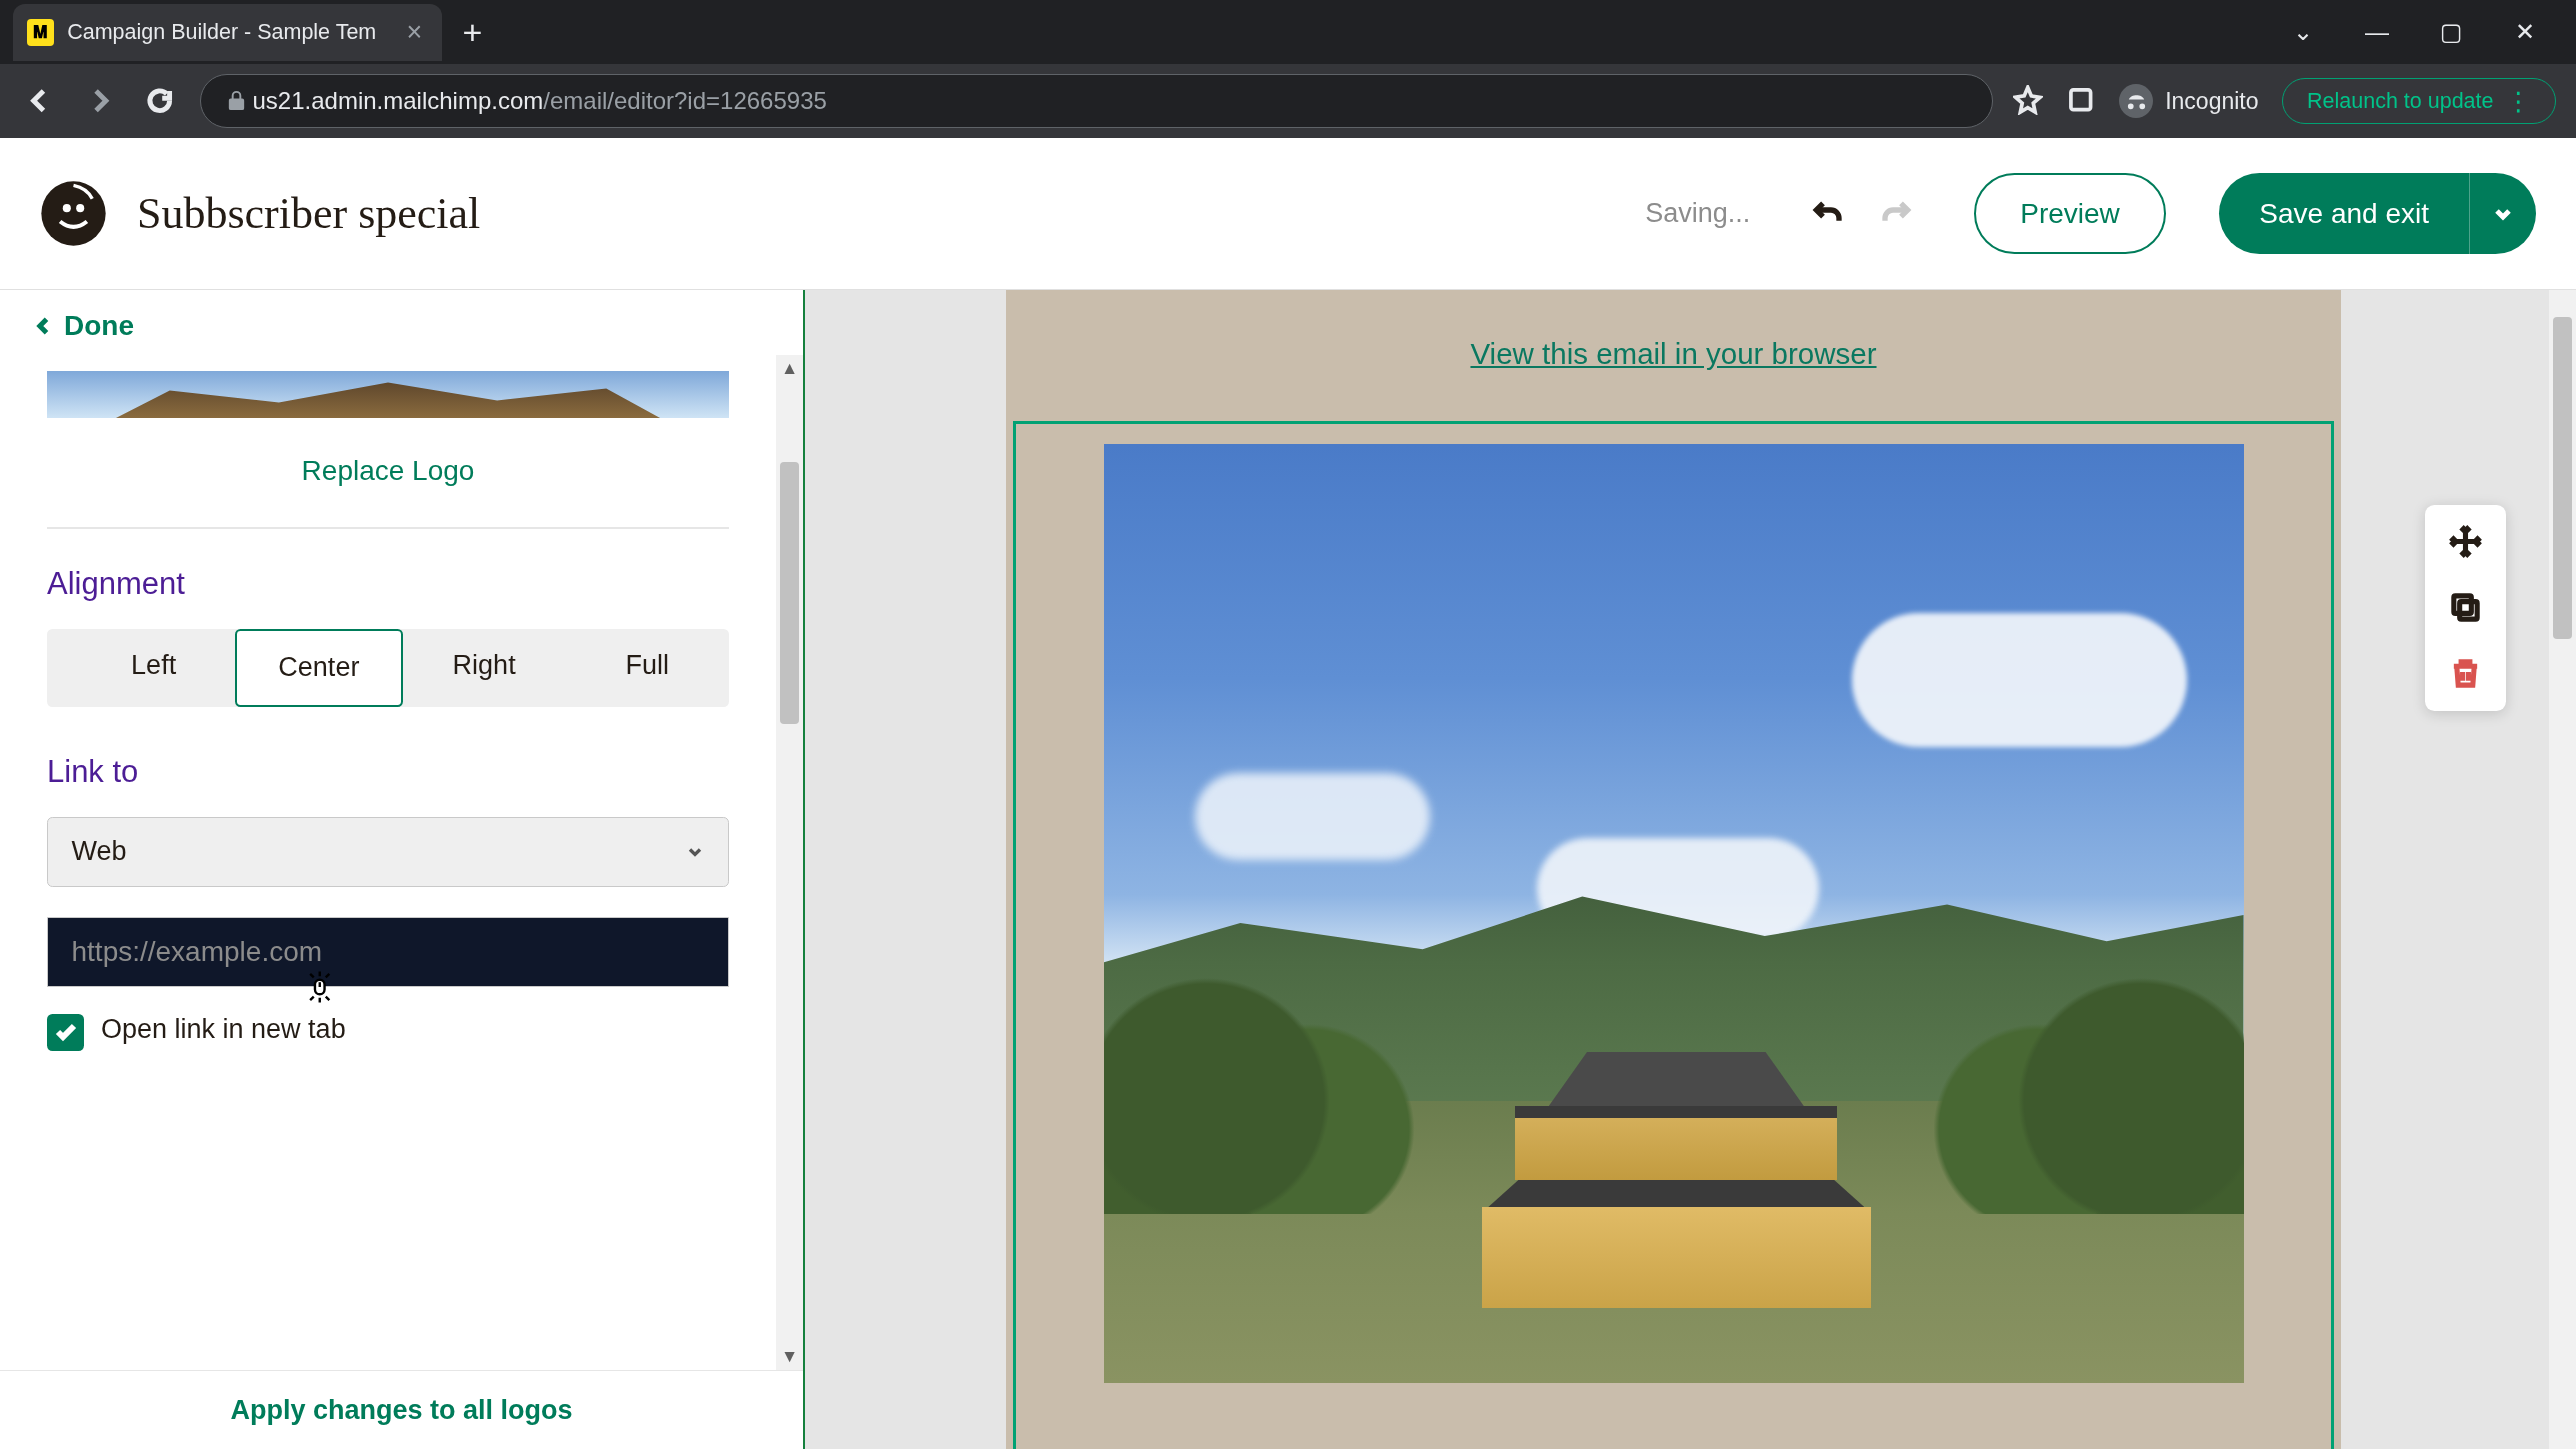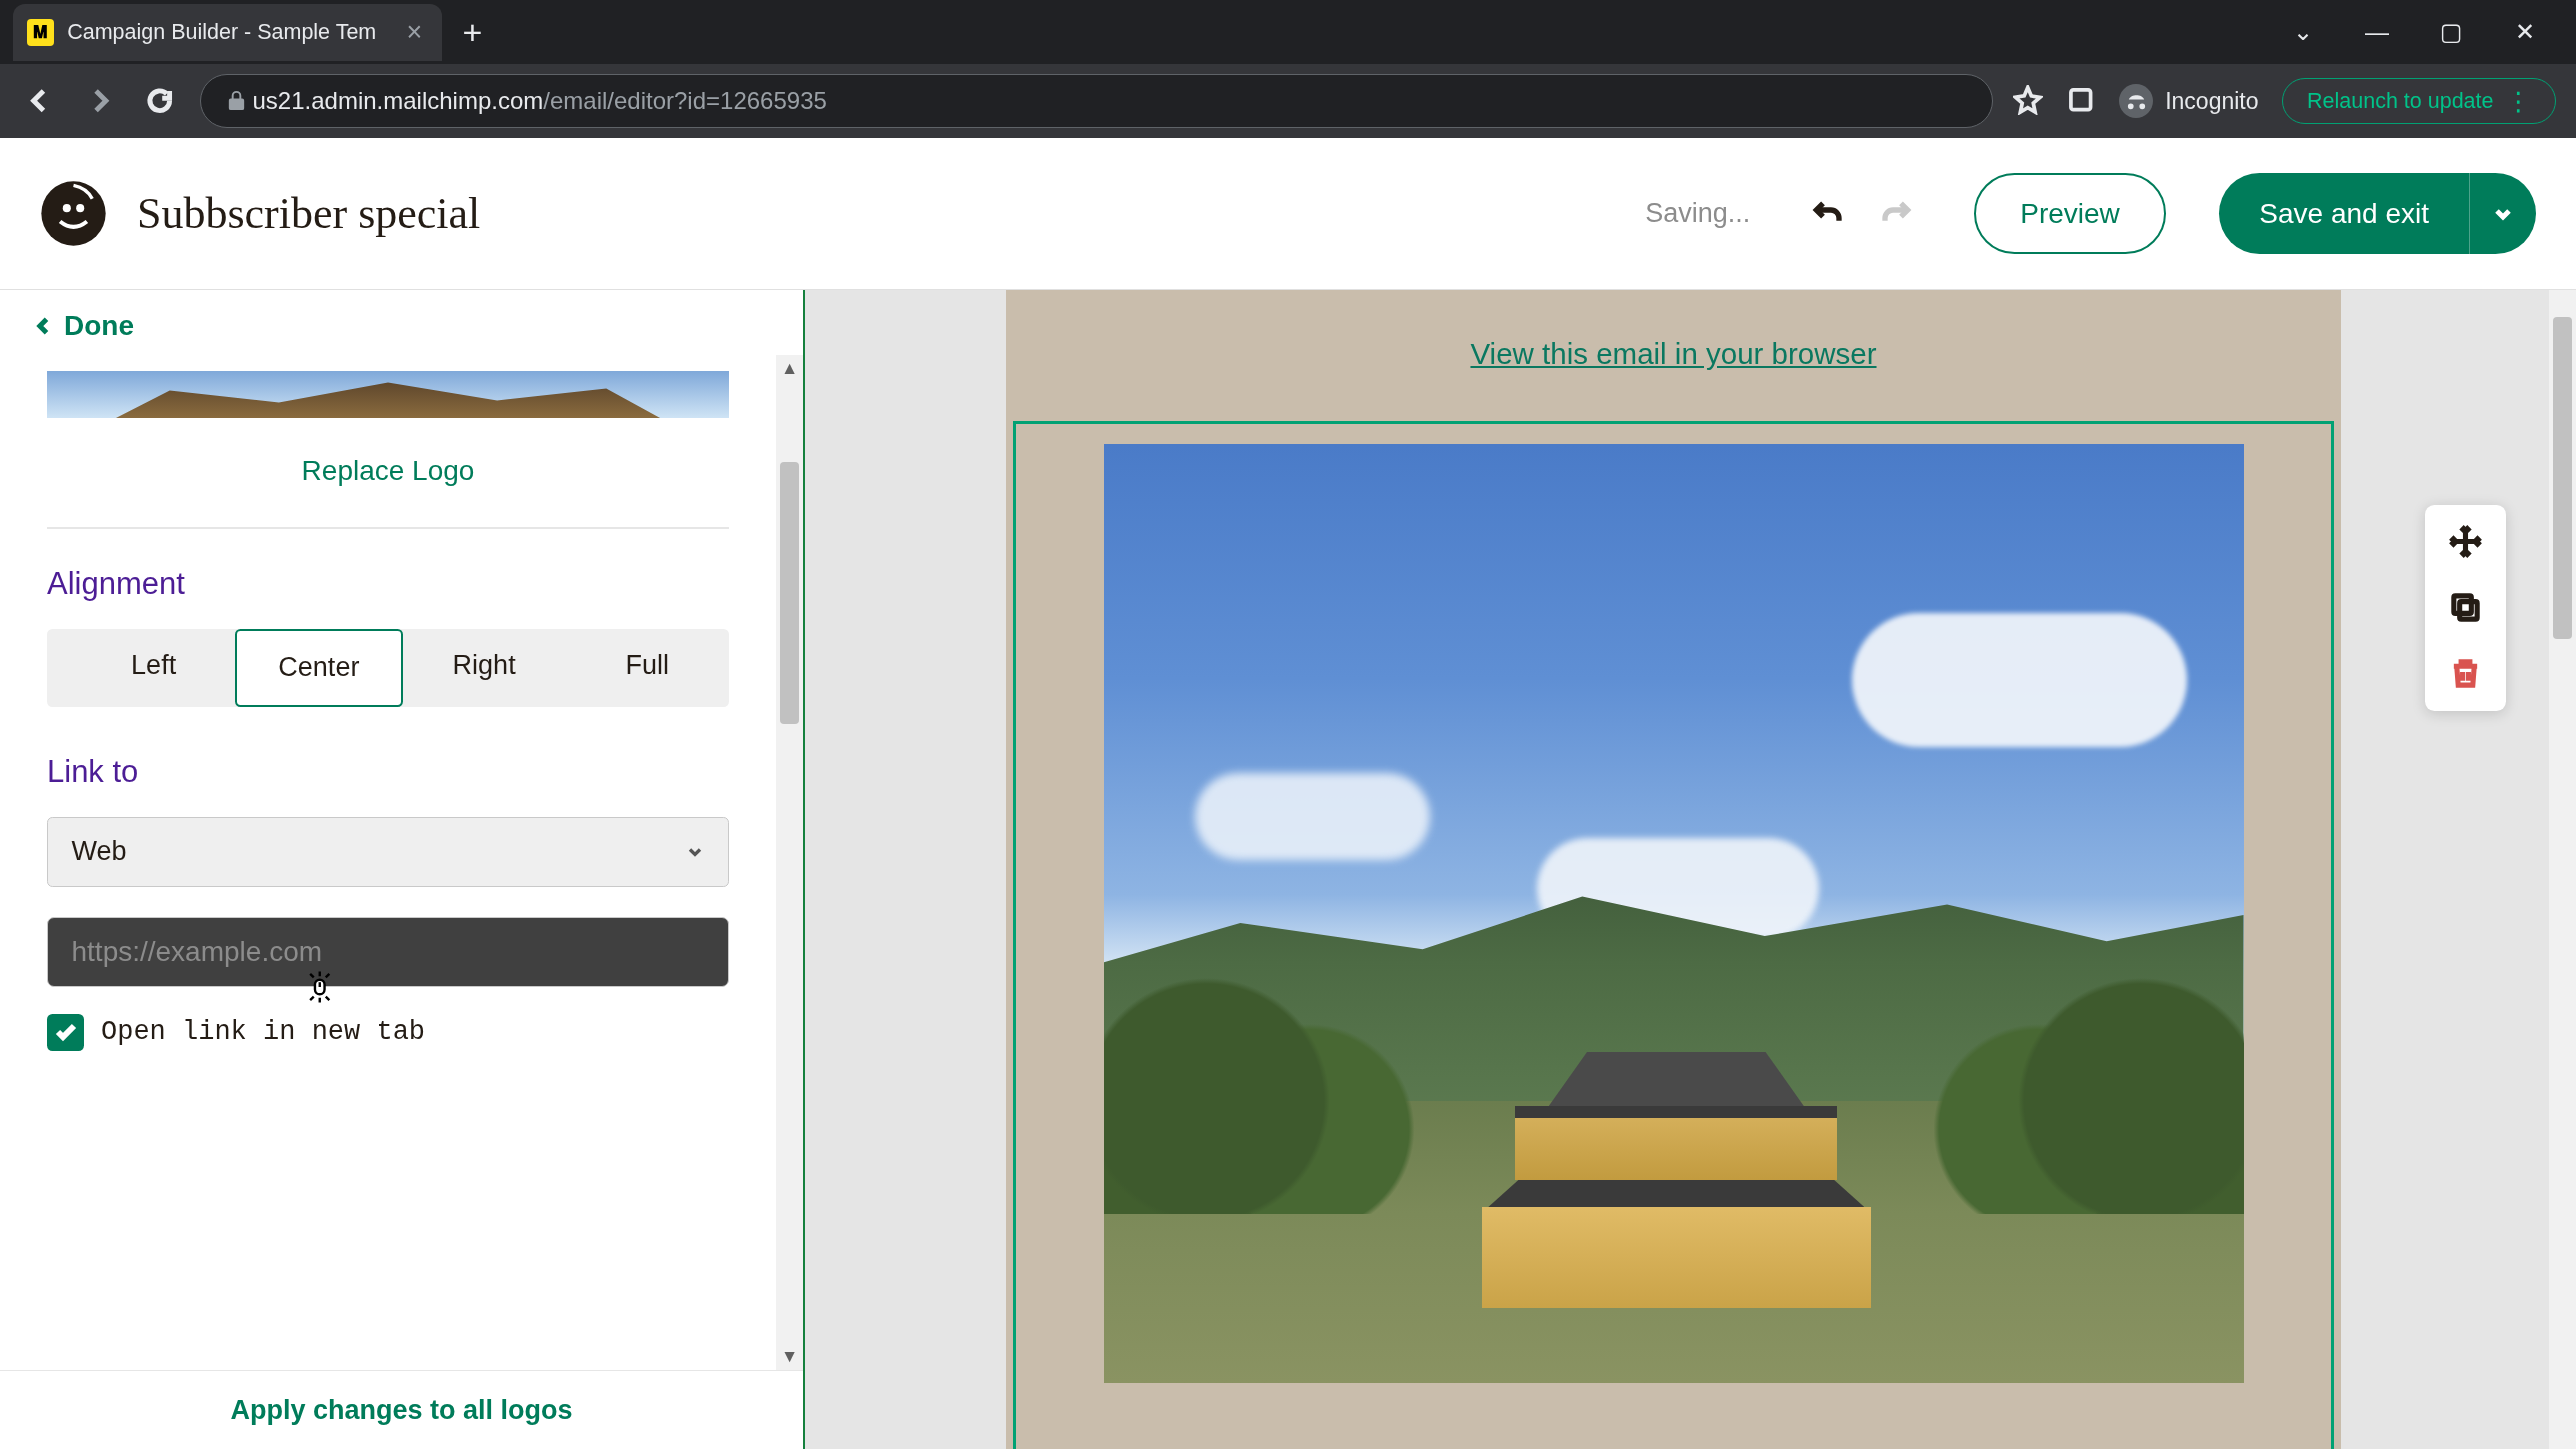--- a/index.html
+++ b/index.html
@@ -70,24 +70,24 @@
   .sb-div { height:1.3px; background:#e6e6e6; margin-bottom: 37px; }
 
   .sb-label { font-size:31px; font-weight:400; color:#4c1d95; margin-bottom: 27px; }
   .seg-group { display:flex; background:#efefef; border-radius:5.4px; overflow:hidden; margin-bottom: 47px; padding-left: 25px; }
   .seg { flex:1; text-align:center; padding: 21.5px 0; font-size:27px; color:#241c15; cursor:pointer; }
   .seg.selected { background:#fff; border:2px solid #007c5a; border-radius:5.4px; color:#241c15; }
 
   .select-box { border:1.3px solid #c9c9c9; border-radius:5.4px; height:70px; display:flex; align-items:center; padding: 0 23.5px; font-size:27px; color:#241c15; cursor:pointer; justify-content:space-between; background:#efefef; margin-bottom: 30px; }
   .select-box svg { width:20px; height:20px; stroke:#555; fill:none; stroke-width:4; }
 
-  .text-input { border:1.3px solid #c9c9c9; border-radius:7px; height:70px; width:100%; padding: 0 23.5px; font-size:28px; color:#8c8c8c; background:#404040; margin-bottom: 27px; }
+  .text-input { border:1.3px solid #c9c9c9; border-radius:1px; height:70px; width:100%; padding: 0 23.5px; font-size:28px; color:#8c8c8c; background:#0f172a; margin-bottom: 27px; }
   .text-input::placeholder { color:#8c8c8c; }
 
-  .check-row { display:flex; align-items:center; gap:17px; font-size:27px; color:#241c15; cursor:pointer;font-family:Liberation Mono, monospace; }
+  .check-row { display:flex; align-items:flex-start; gap:17px; font-size:27px; color:#241c15; cursor:pointer; }
   .checkbox { width:37px; height:37px; background:#007c5a; border-radius:5.4px; display:flex; align-items:center; justify-content:center; }
   .checkbox svg { width:24px; height:24px; stroke:#fff; fill:none; stroke-width:6; }
 
   .sb-footer { border-top:1.3px solid #e6e6e6; padding: 23.5px 0; text-align:center; color:#007c5a; font-size:27px; font-weight:600; cursor:pointer; }
 
   
   .sb-track { position:absolute; right:0; top:0; bottom:0; width:27px; background:#f1f1f1; }
   .sb-arrow { height:27px; display:flex; align-items:center; justify-content:center; color:#606060; font-size:17.4px; cursor:pointer; user-select:none; }
   .sb-thumb { position:absolute; left:4px; right:4px; top:107px; height:262px; background:#c1c1c1; border-radius:4px; cursor:pointer; }
 

